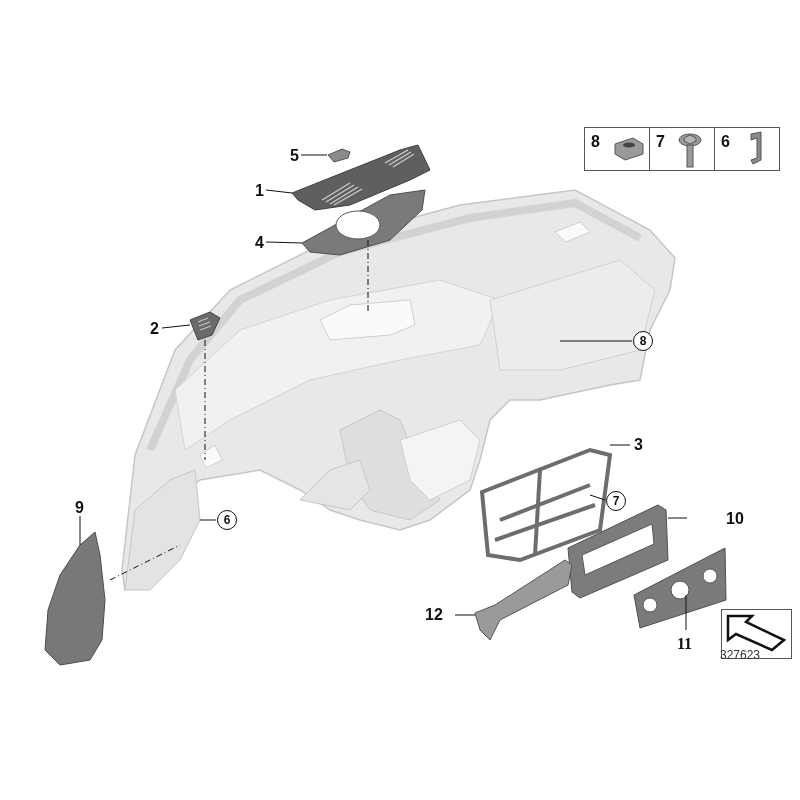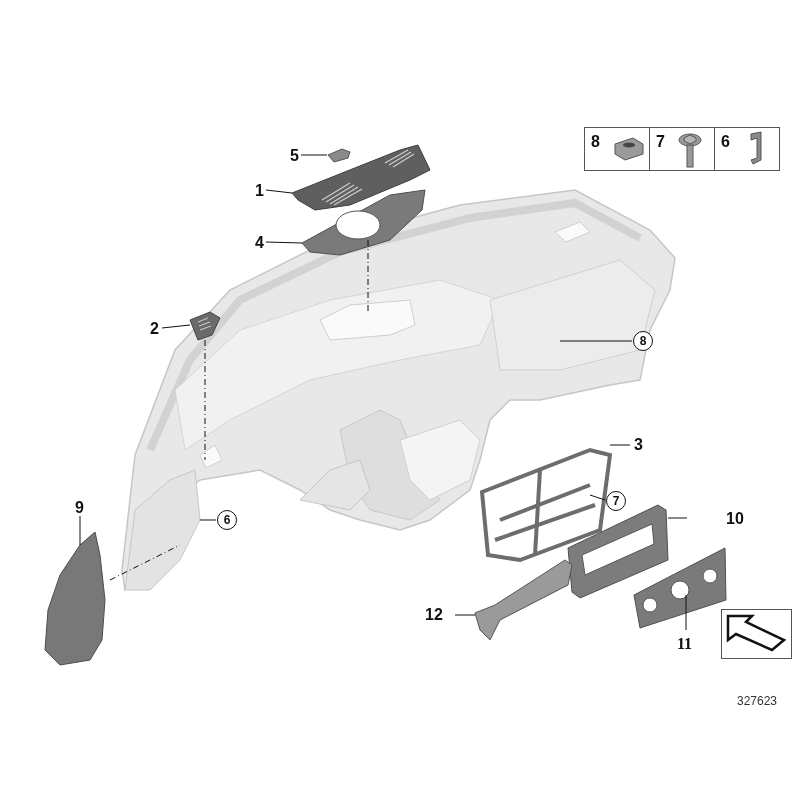--- a/index.html
+++ b/index.html
@@ -6,21 +6,21 @@
   body{width:800px;height:800px;position:relative;overflow:hidden;font-family:"Liberation Sans",sans-serif;}
   svg{position:absolute;left:0;top:0;}
   .lbl{position:absolute;font-family:"Liberation Sans",sans-serif;font-weight:bold;font-size:16px;color:#111;line-height:1;}
   .circ{position:absolute;width:20px;height:20px;border:1.6px solid #111;border-radius:50%;box-sizing:border-box;display:flex;align-items:center;justify-content:center;font-weight:bold;font-size:12px;color:#111;background:#fff;font-family:"Liberation Sans",sans-serif;}
   .legend{position:absolute;left:584px;top:127px;width:196px;height:44px;border:1px solid #555;display:flex;box-sizing:border-box;background:#fff;}
   .legend .cell{flex:1;border-right:1px solid #555;position:relative;}
   .legend .cell:last-child{border-right:none;}
   .legend .num{position:absolute;left:6px;top:5px;font-weight:bold;font-size:16px;color:#111;}
   .legend svg{position:absolute;}
   .refbox{position:absolute;left:721px;top:609px;width:71px;height:50px;border:1px solid #555;box-sizing:border-box;background:#fff;}
-  .refnum{position:absolute;left:720px;top:694px;width:74px;text-align:center;font-size:12px;color:#333;}
+  .refnum{position:absolute;left:720px;top:648px;width:74px;font-size:12px;color:#333;}
 </style>
 </head>
 <body>
 
 <svg width="800" height="800" viewBox="0 0 800 800">
 
   <g>
     <path d="M135,455 L175,350 L230,290 L330,240 L460,205 L575,190 L650,230 L675,258 L670,290 L650,330 L640,380 L610,385 L540,400 L510,400 L490,420 L480,460 L470,490 L430,520 L400,530 L360,520 L330,510 L300,490 L260,470 L200,480 L175,500 L150,560 L125,590 L122,570 Z" fill="#e8e8e8" stroke="#c6c6c6" stroke-width="1.5"></path>
     <path d="M150,450 L190,360 L240,300 L340,252 L470,218 L575,203 L640,238" fill="none" stroke="#d2d2d2" stroke-width="8"></path>
     <path d="M175,390 L240,330 L330,300 L440,280 L500,300 L480,345 L400,360 L310,380 L230,420 L185,450 Z" fill="#f1f1f1" stroke="#d4d4d4" stroke-width="1"></path>

